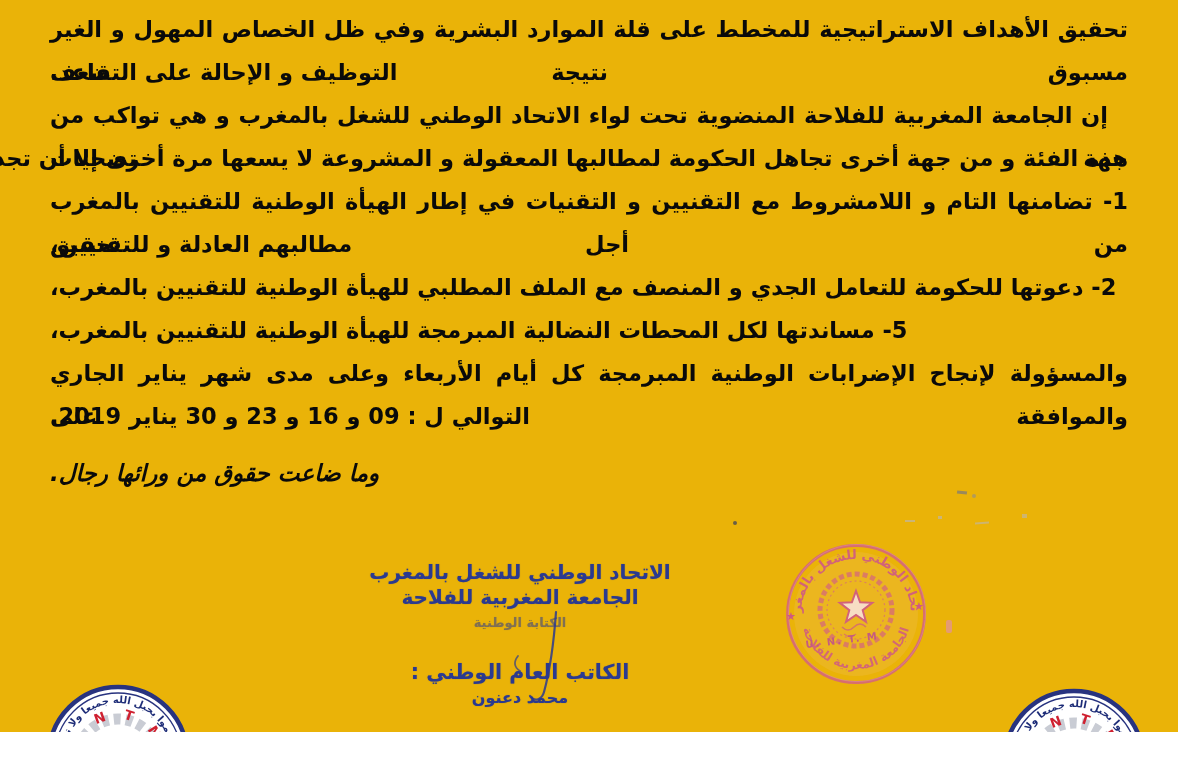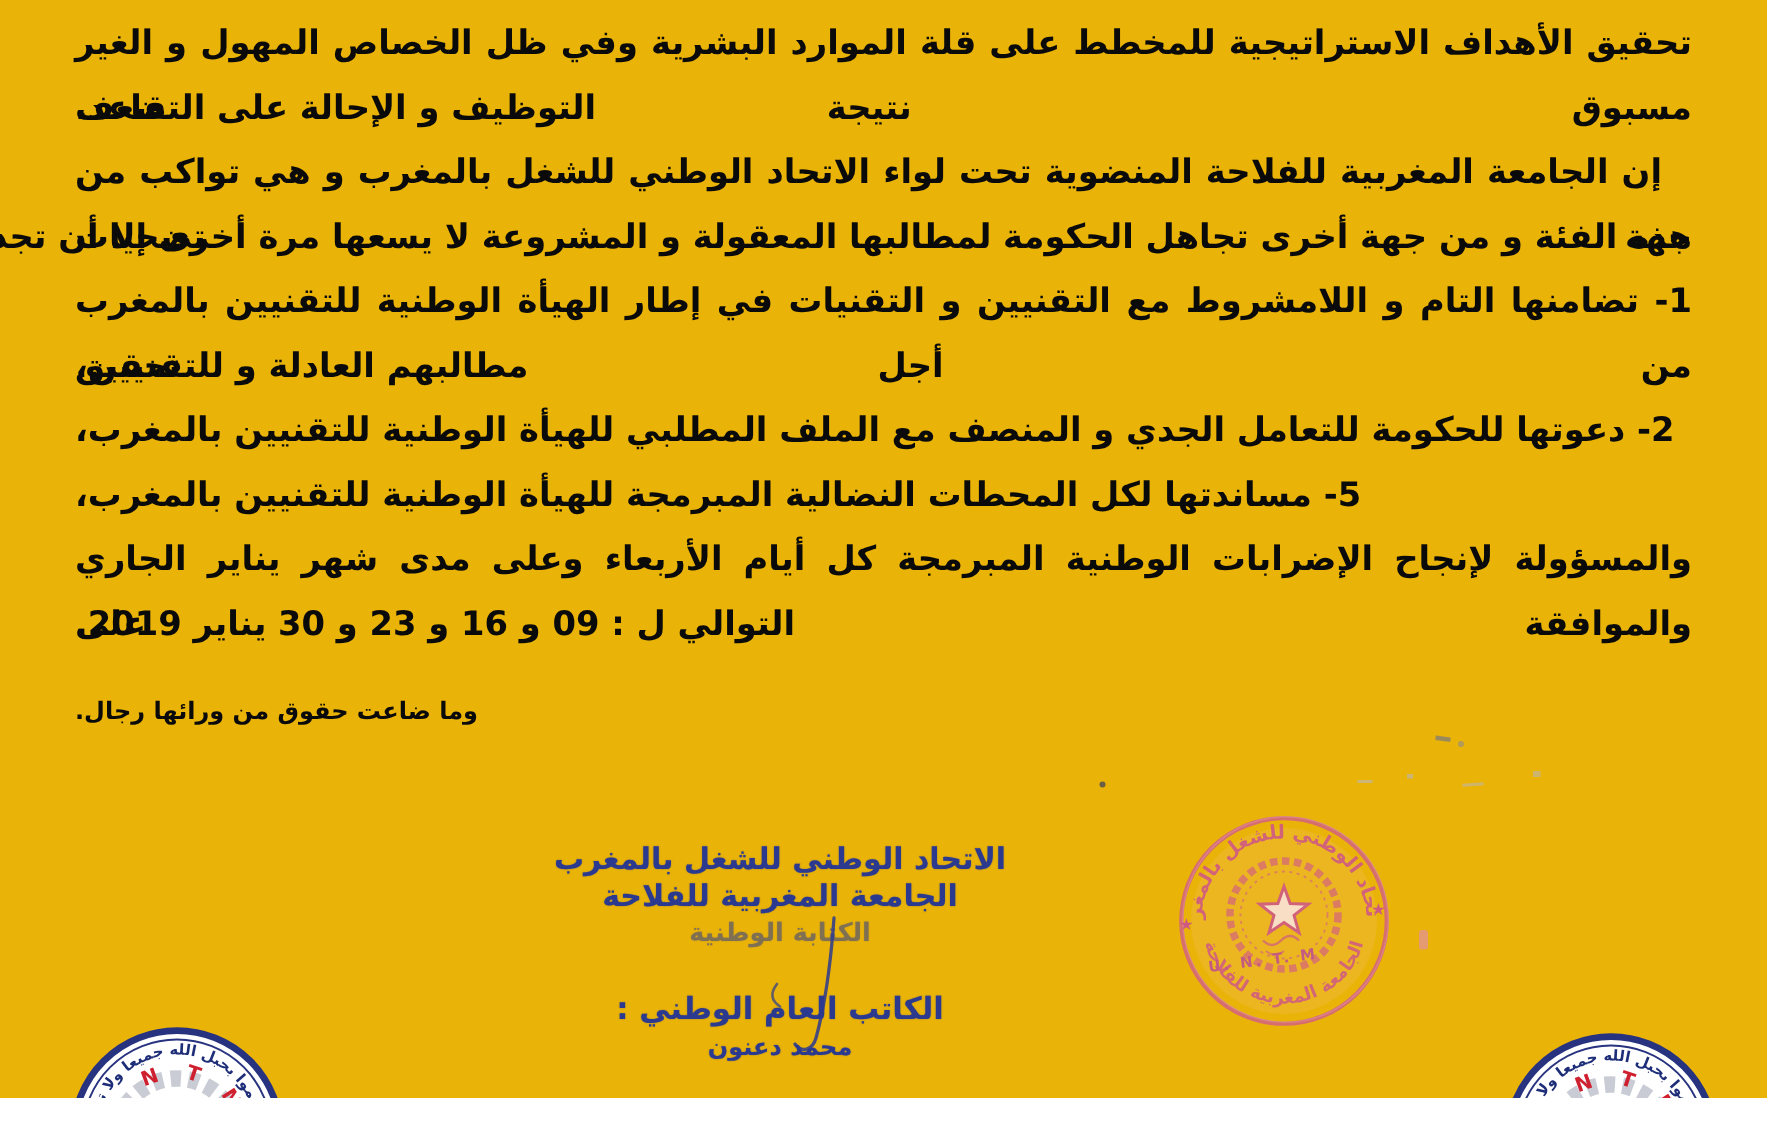--- a/index.html
+++ b/index.html
@@ -13,29 +13,29 @@
     direction:rtl;color:#0a0a0a;font-weight:700;
     font-size:22.5px;line-height:43px;
   }
   .line{height:43px;white-space:nowrap;}
   .l-just{white-space:normal;text-align:justify;text-align-last:justify;}
   .l-right{text-align:left;}
   .indent1{text-indent:20px;}
   .p1l2{margin-left:auto;margin-right:292px;}
   .li1l2{margin-right:190px;}
   .li4l3{margin-right:54px;}
-  .slogan{margin-top:14px;margin-right:308px;font-size:16px;height:34px;}
+  .slogan{margin-top:14px;margin-right:308px;font-size:23px;height:34px;font-style:italic;}
   
   .sig-block{
     position:absolute;top:560px;left:330px;width:380px;
     direction:rtl;text-align:center;color:#2b3a8f;font-weight:700;
     text-shadow:0 0 1px rgba(43,58,143,.55);
   }
   .sig-l1,.sig-l2{font-size:20px;line-height:25px;}
-  .sig-l3{font-size:17px;line-height:25px;opacity:.55;filter:blur(.4px);text-align:center;}
+  .sig-l3{font-size:13px;line-height:25px;opacity:.55;filter:blur(.4px);text-align:center;}
   .sig-title{font-size:20.5px;line-height:26px;margin-top:24px;}
   .sig-name{font-size:16px;line-height:25px;letter-spacing:2px;}
   .sig-stroke{position:absolute;left:490px;top:600px;pointer-events:none;}
   
   .stamp{position:absolute;left:770px;top:528px;width:172px;height:172px;opacity:.88;}
   
   .emblem{position:absolute;width:148px;height:148px;}
   .emblem.left{left:44px;top:682px;}
   .emblem.right{left:1000px;top:686px;}
   

